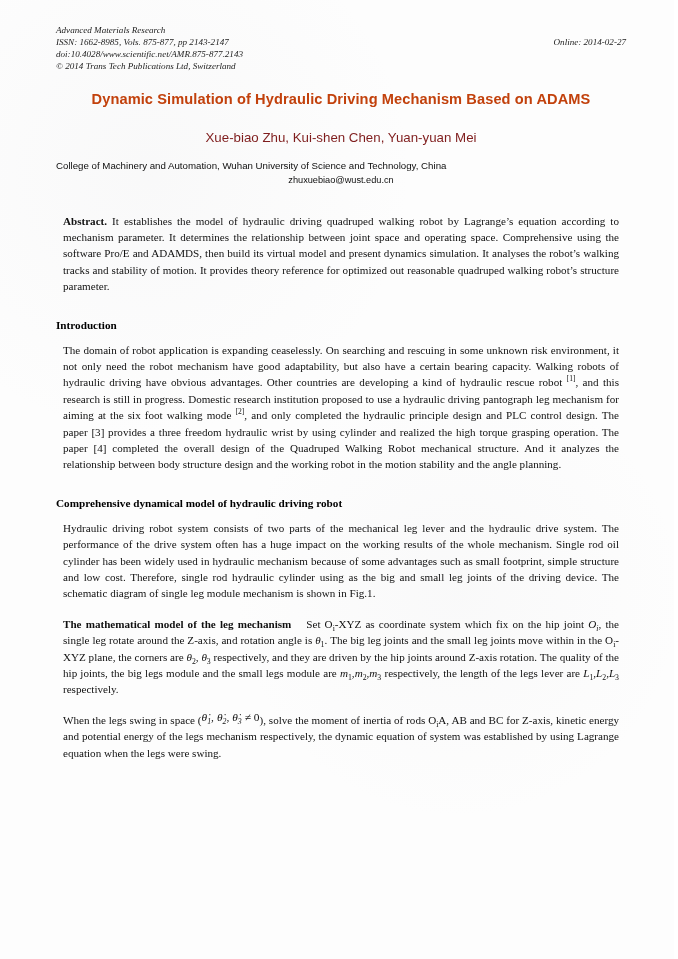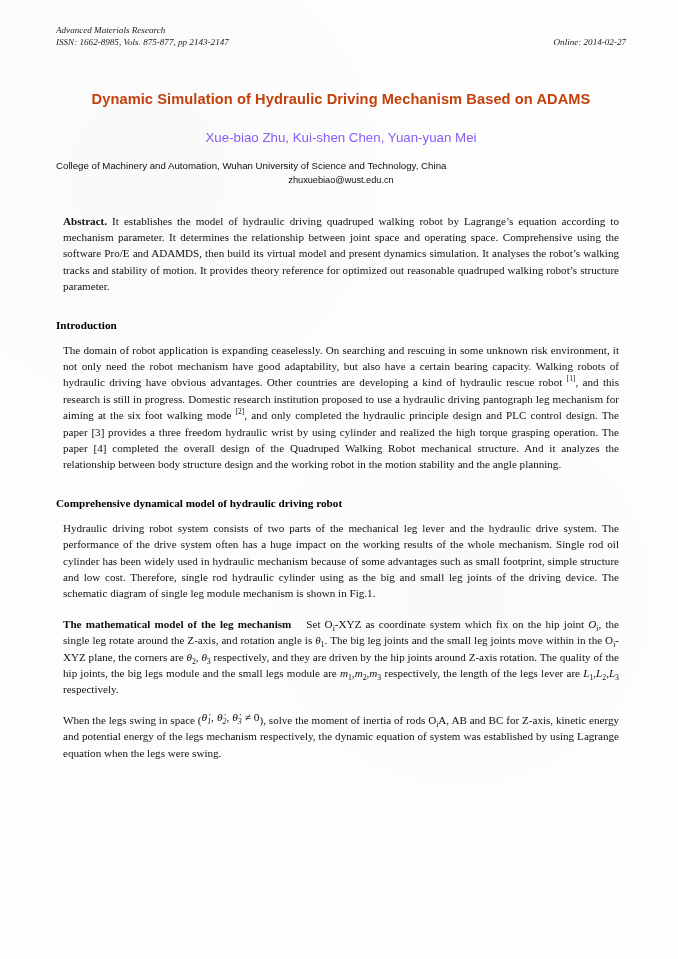--- a/index.html
+++ b/index.html
@@ -60,21 +60,21 @@
     line-height: 19px;
     color: #c2410c;
     margin-top: 16px;
     letter-spacing: 0.1px;
   }
   .authors {
     text-align: center;
     font-family: "Liberation Sans", "DejaVu Sans", sans-serif;
     font-size: 13.3px;
     line-height: 18px;
-    color: #8b5cf6;
+    color: #7f1d1d;
     margin-top: 20px;
   }
   .affiliation {
     text-align: left;
     font-family: "Liberation Sans", "DejaVu Sans", sans-serif;
     font-size: 9.7px;
     line-height: 13.5px;
     color: #0d0d0d;
     margin-top: 12px;
   }
@@ -168,20 +168,22 @@
 </head>
 <body>
 
 <div class="page">
   <div class="content">
 
     <div class="journal-header">
       <div class="journal-left">
         <div>Advanced Materials Research</div>
         <div>ISSN: 1662-8985, Vols. 875-877, pp 2143-2147</div>
+        <div>doi:10.4028/www.scientific.net/AMR.875-877.2143</div>
+        <div>© 2014 Trans Tech Publications Ltd, Switzerland</div>
       </div>
       <div class="journal-right">Online: 2014-02-27</div>
     </div>
 
     <div class="doc-title">Dynamic Simulation of Hydraulic Driving Mechanism Based on ADAMS</div>
     <div class="authors">Xue-biao Zhu, Kui-shen Chen, Yuan-yuan Mei</div>
     <div class="affiliation">College of Machinery and Automation, Wuhan University of Science and Technology, China</div>
     <div class="email">zhuxuebiao@wust.edu.cn</div>
 
 

